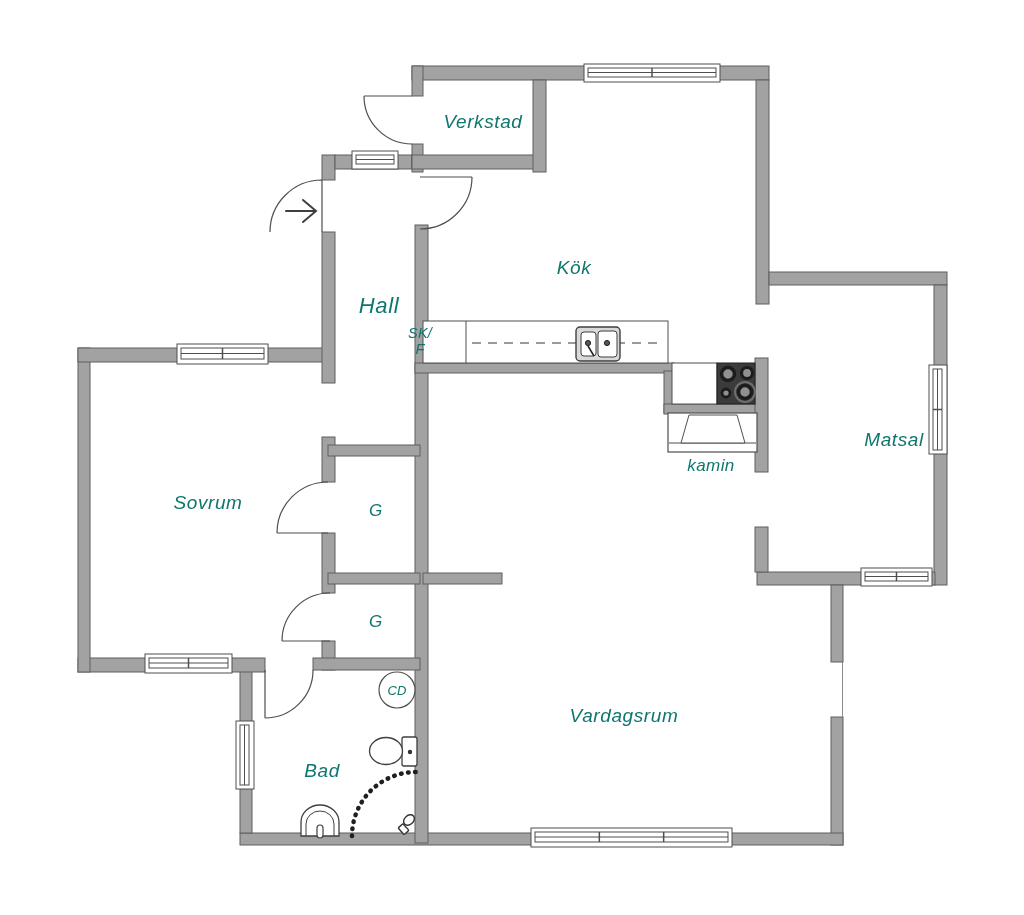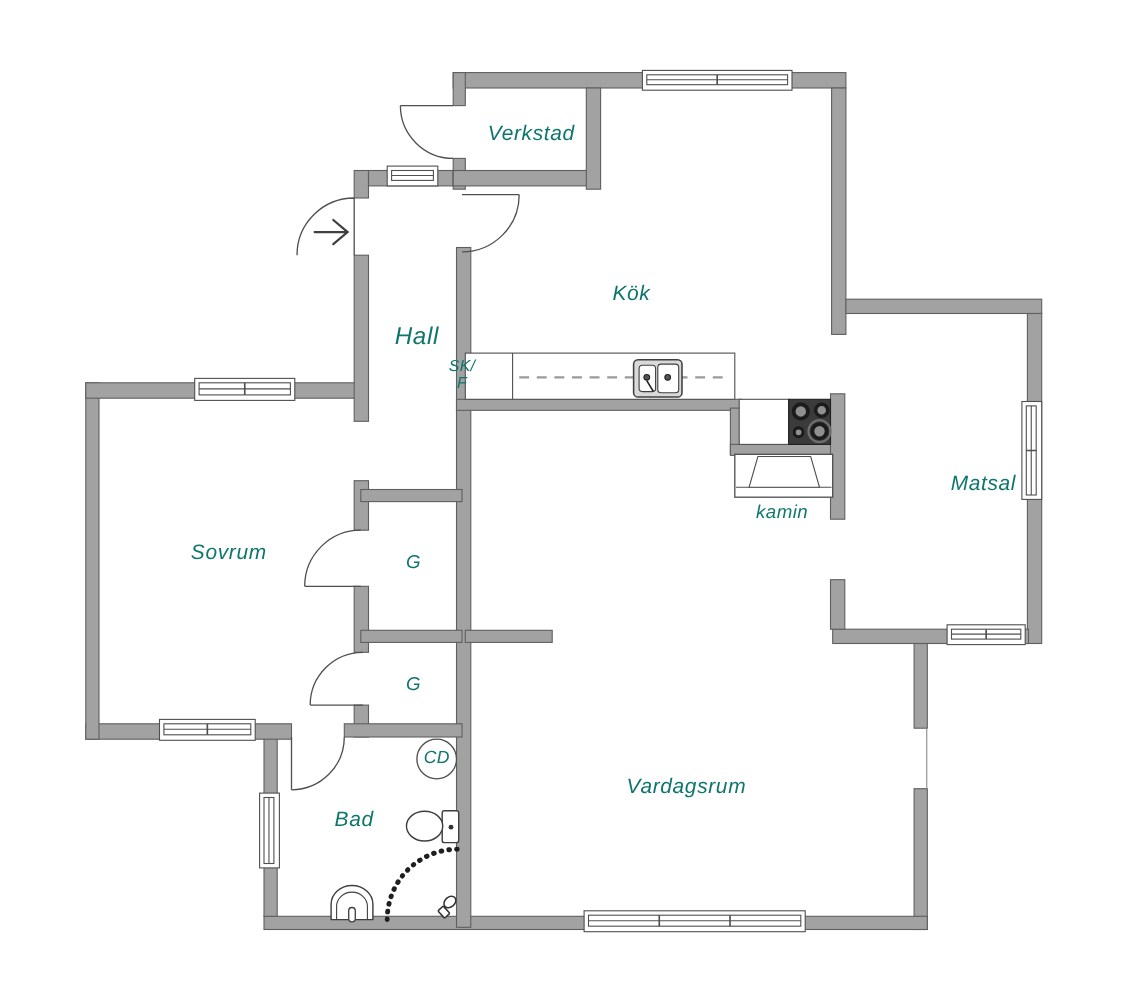--- a/index.html
+++ b/index.html
@@ -4,21 +4,21 @@
 <style>
   html,body{margin:0;padding:0;background:#ffffff;}
   .stage{position:relative;width:1024px;height:915px;background:#ffffff;overflow:hidden;
          font-family:"Liberation Sans", sans-serif;}
   .plan-svg{position:absolute;left:0;top:0;}
   .room-label{position:absolute;transform:translate(-50%,-50%);color:#0f766e;
               letter-spacing:0.6px;white-space:nowrap;font-size:19px;font-style:italic;}
   .lbl-hall{font-size:22px;}
   .lbl-g{font-size:17px;}
   .lbl-kamin{font-size:17px;letter-spacing:0.4px;text-align:center;}
-  .lbl-cd{font-size:16px;letter-spacing:0.2px;}
+  .lbl-cd{font-size:13px;letter-spacing:0.2px;}
   .lbl-skf{font-size:14.5px;line-height:1.1;text-align:center;letter-spacing:0.2px;}
 </style>
 </head>
 <body>
 
 <div class="stage">
   <svg class="plan-svg" id="plan-svg" width="1024" height="915" viewBox="0 0 1024 915">
     <g id="g-walls">
         <rect x="412" y="66" width="357" height="14" fill="#a2a2a2" stroke="#5f5f5f" stroke-width="1"></rect>
         <rect x="756" y="80" width="13" height="224" fill="#a2a2a2" stroke="#5f5f5f" stroke-width="1"></rect>
@@ -164,19 +164,19 @@
         </g>
       </g>
   </svg>
 
   <div class="room-label" style="left:483px;top:122px;">Verkstad</div>
   <div class="room-label" style="left:574px;top:268px;">Kök</div>
   <div class="room-label lbl-hall" style="left:379px;top:306px;">Hall</div>
   <div class="room-label" style="left:208px;top:503px;">Sovrum</div>
   <div class="room-label" style="left:894px;top:440px;">Matsal</div>
   <div class="room-label" style="left:624px;top:716px;">Vardagsrum</div>
-  <div class="room-label" style="left:322px;top:746px;">Bad</div>
+  <div class="room-label" style="left:322px;top:771px;">Bad</div>
   <div class="room-label lbl-g" style="left:376px;top:511px;">G</div>
   <div class="room-label lbl-g" style="left:376px;top:622px;">G</div>
   <div class="room-label lbl-kamin" style="left:711px;top:466px;">kamin</div>
   <div class="room-label lbl-skf" style="left:420px;top:342px;"><span>SK/</span><br><span>F</span></div>
   <div class="room-label lbl-cd" style="left:397px;top:690px;">CD</div>
 </div>
 
 </body></html>

